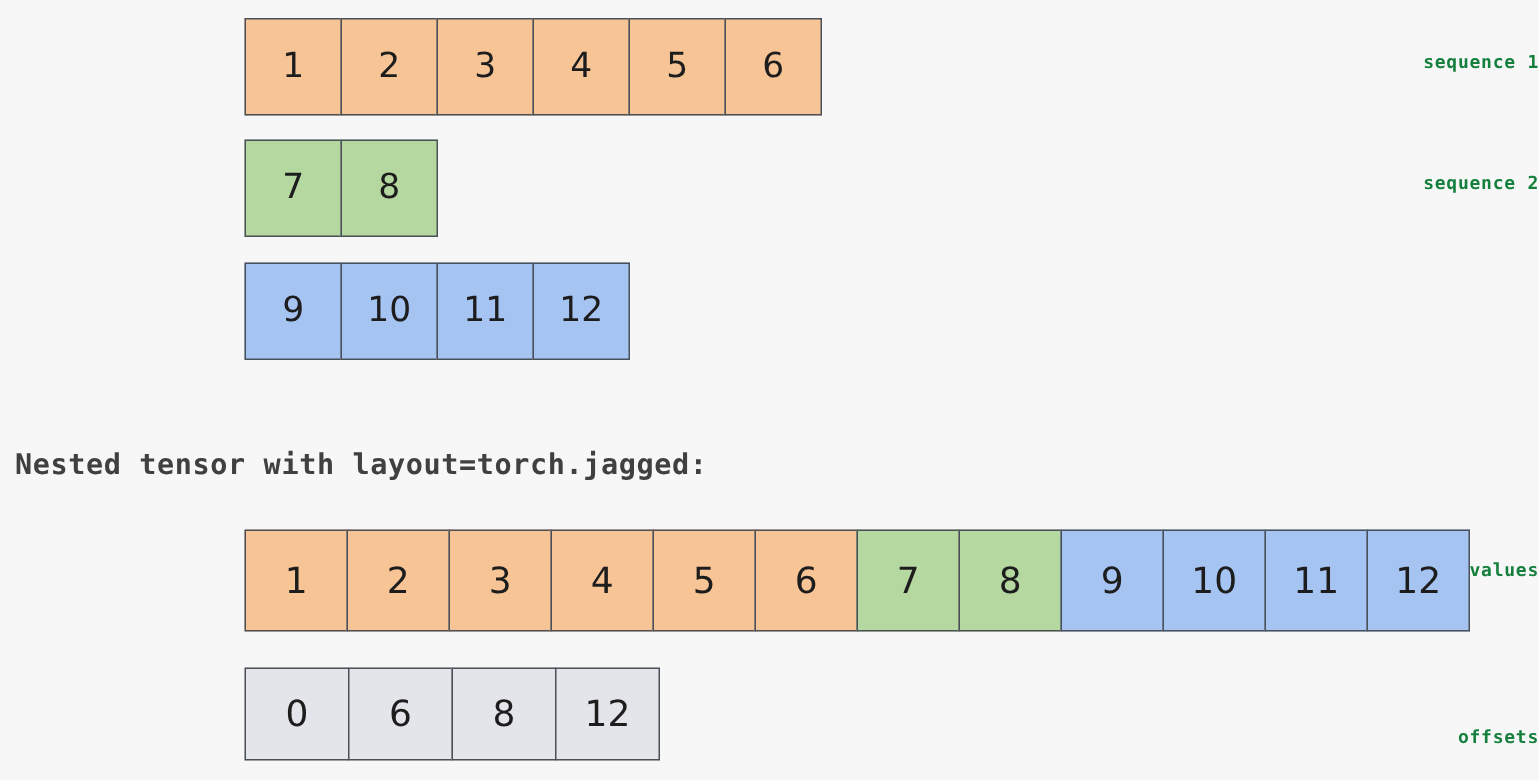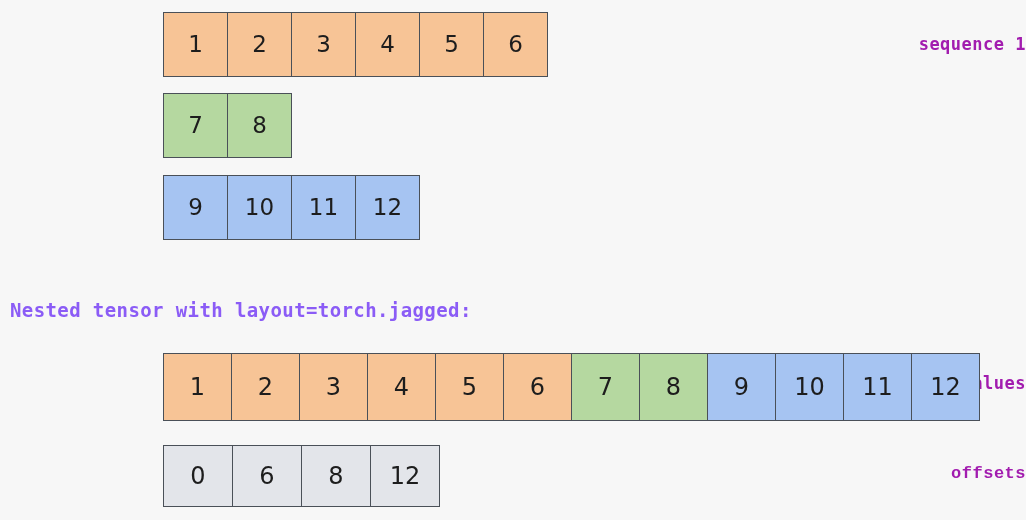--- a/index.html
+++ b/index.html
@@ -18,22 +18,22 @@
     position: relative;
     width: 1026px;
     height: 520px;
   }
 
   
   .row-label {
     position: absolute;
     font-family: "DejaVu Sans Mono", monospace;
     font-weight: bold;
-    font-size: 17px;
-    color: #a21caf;
+    font-size: 12px;
+    color: #15803d;
     letter-spacing: 0.5px;
     white-space: nowrap;
     text-align: right;
     right: 0;
   }
 
   
   .strip {
     position: absolute;
     display: flex;
@@ -72,50 +72,51 @@
   #seq-label-2 { top: 196px; width: 152px; }
 
   
   .caption {
     position: absolute;
     left: 10px;
     top: 299px;
     font-family: "DejaVu Sans Mono", monospace;
     font-weight: bold;
     font-size: 19px;
-    color: #8b5cf6;
+    color: #404040;
     letter-spacing: 0.4px;
     white-space: nowrap;
   }
 
   
   #values-strip { left: 163px; top: 353px; }
   #values-strip .cell { width: 69px; height: 68px; font-size: 24px; }
   #values-label { top: 373px; width: 145px; }
 
   
   #offsets-strip { left: 163px; top: 445px; }
   #offsets-strip .cell { width: 70px; height: 62px; font-size: 24px; }
-  #offsets-label { top: 464px; width: 145px; font-family: Liberation Mono, monospace; }
+  #offsets-label { top: 484px; width: 145px; }
 </style>
 </head>
 <body>
 
 <div class="canvas">
 
   <div class="row-label" id="seq-label-0">sequence 1</div>
   <div class="strip seq-row" id="seq-row-0">
       <div class="cell fill-orange">1</div>
       <div class="cell fill-orange">2</div>
       <div class="cell fill-orange">3</div>
       <div class="cell fill-orange">4</div>
       <div class="cell fill-orange">5</div>
       <div class="cell fill-orange">6</div>
     </div>
 
+  <div class="row-label" id="seq-label-1">sequence 2</div>
   <div class="strip seq-row" id="seq-row-1">
       <div class="cell fill-green">7</div>
       <div class="cell fill-green">8</div>
     </div>
 
   <div class="strip seq-row" id="seq-row-2">
       <div class="cell fill-blue">9</div>
       <div class="cell fill-blue">10</div>
       <div class="cell fill-blue">11</div>
       <div class="cell fill-blue">12</div>

